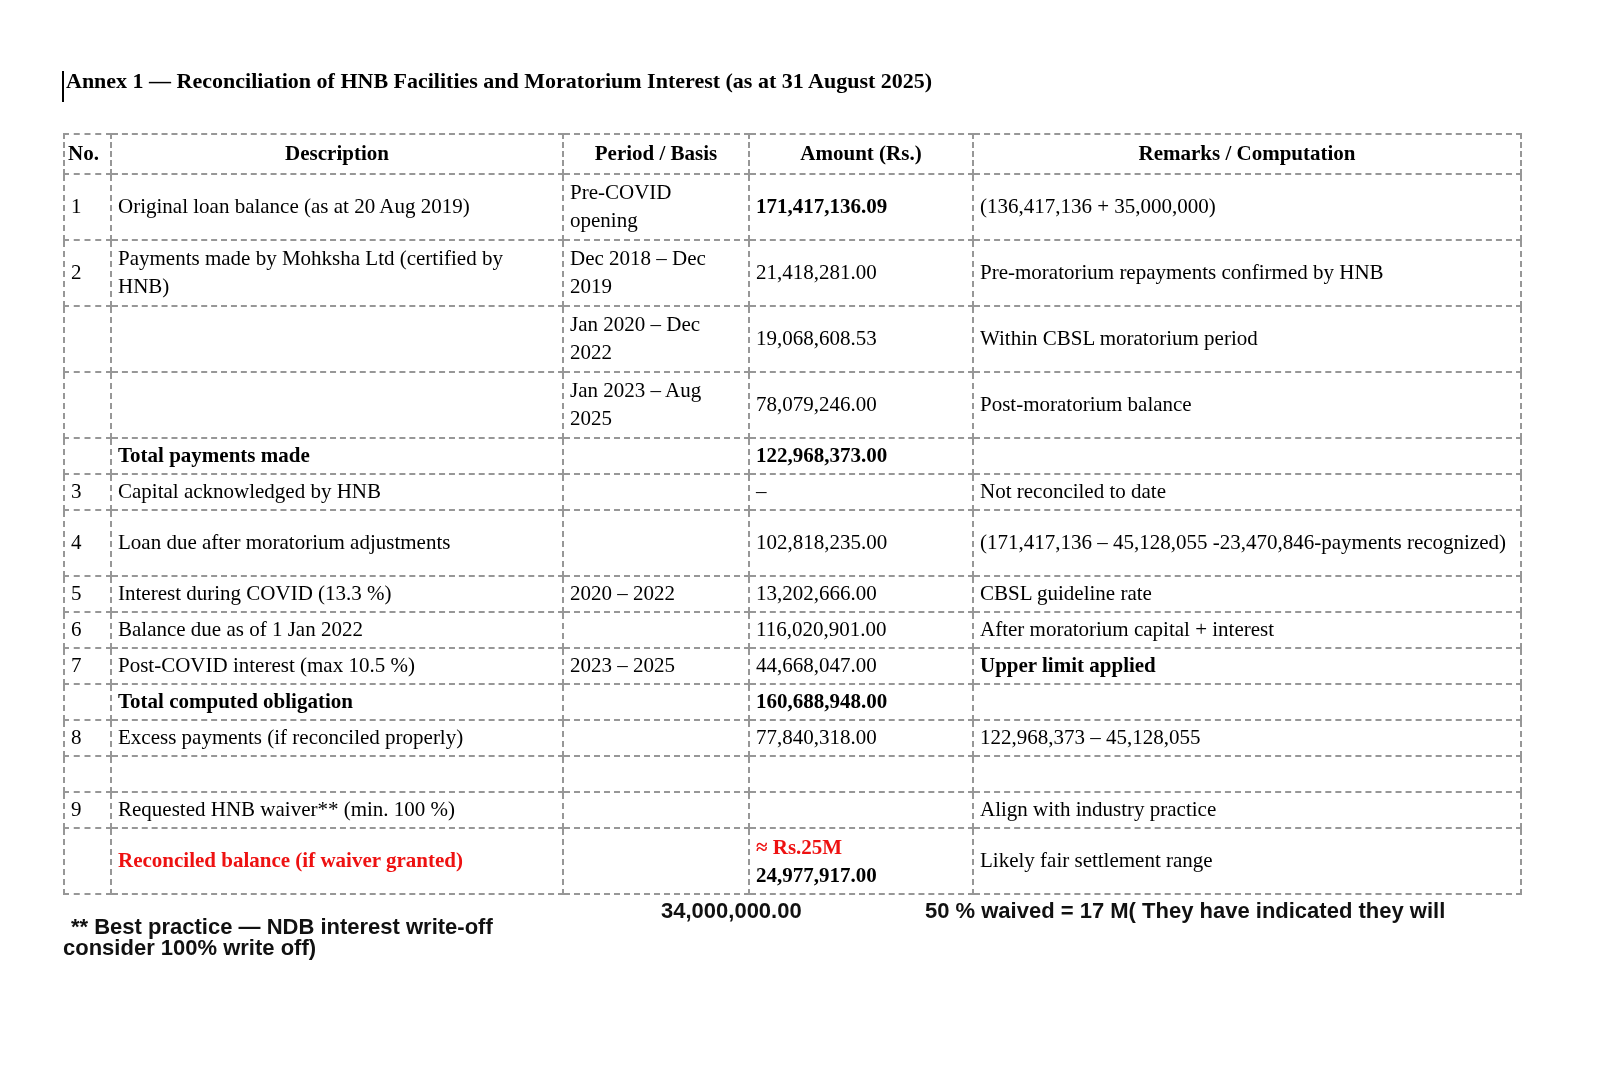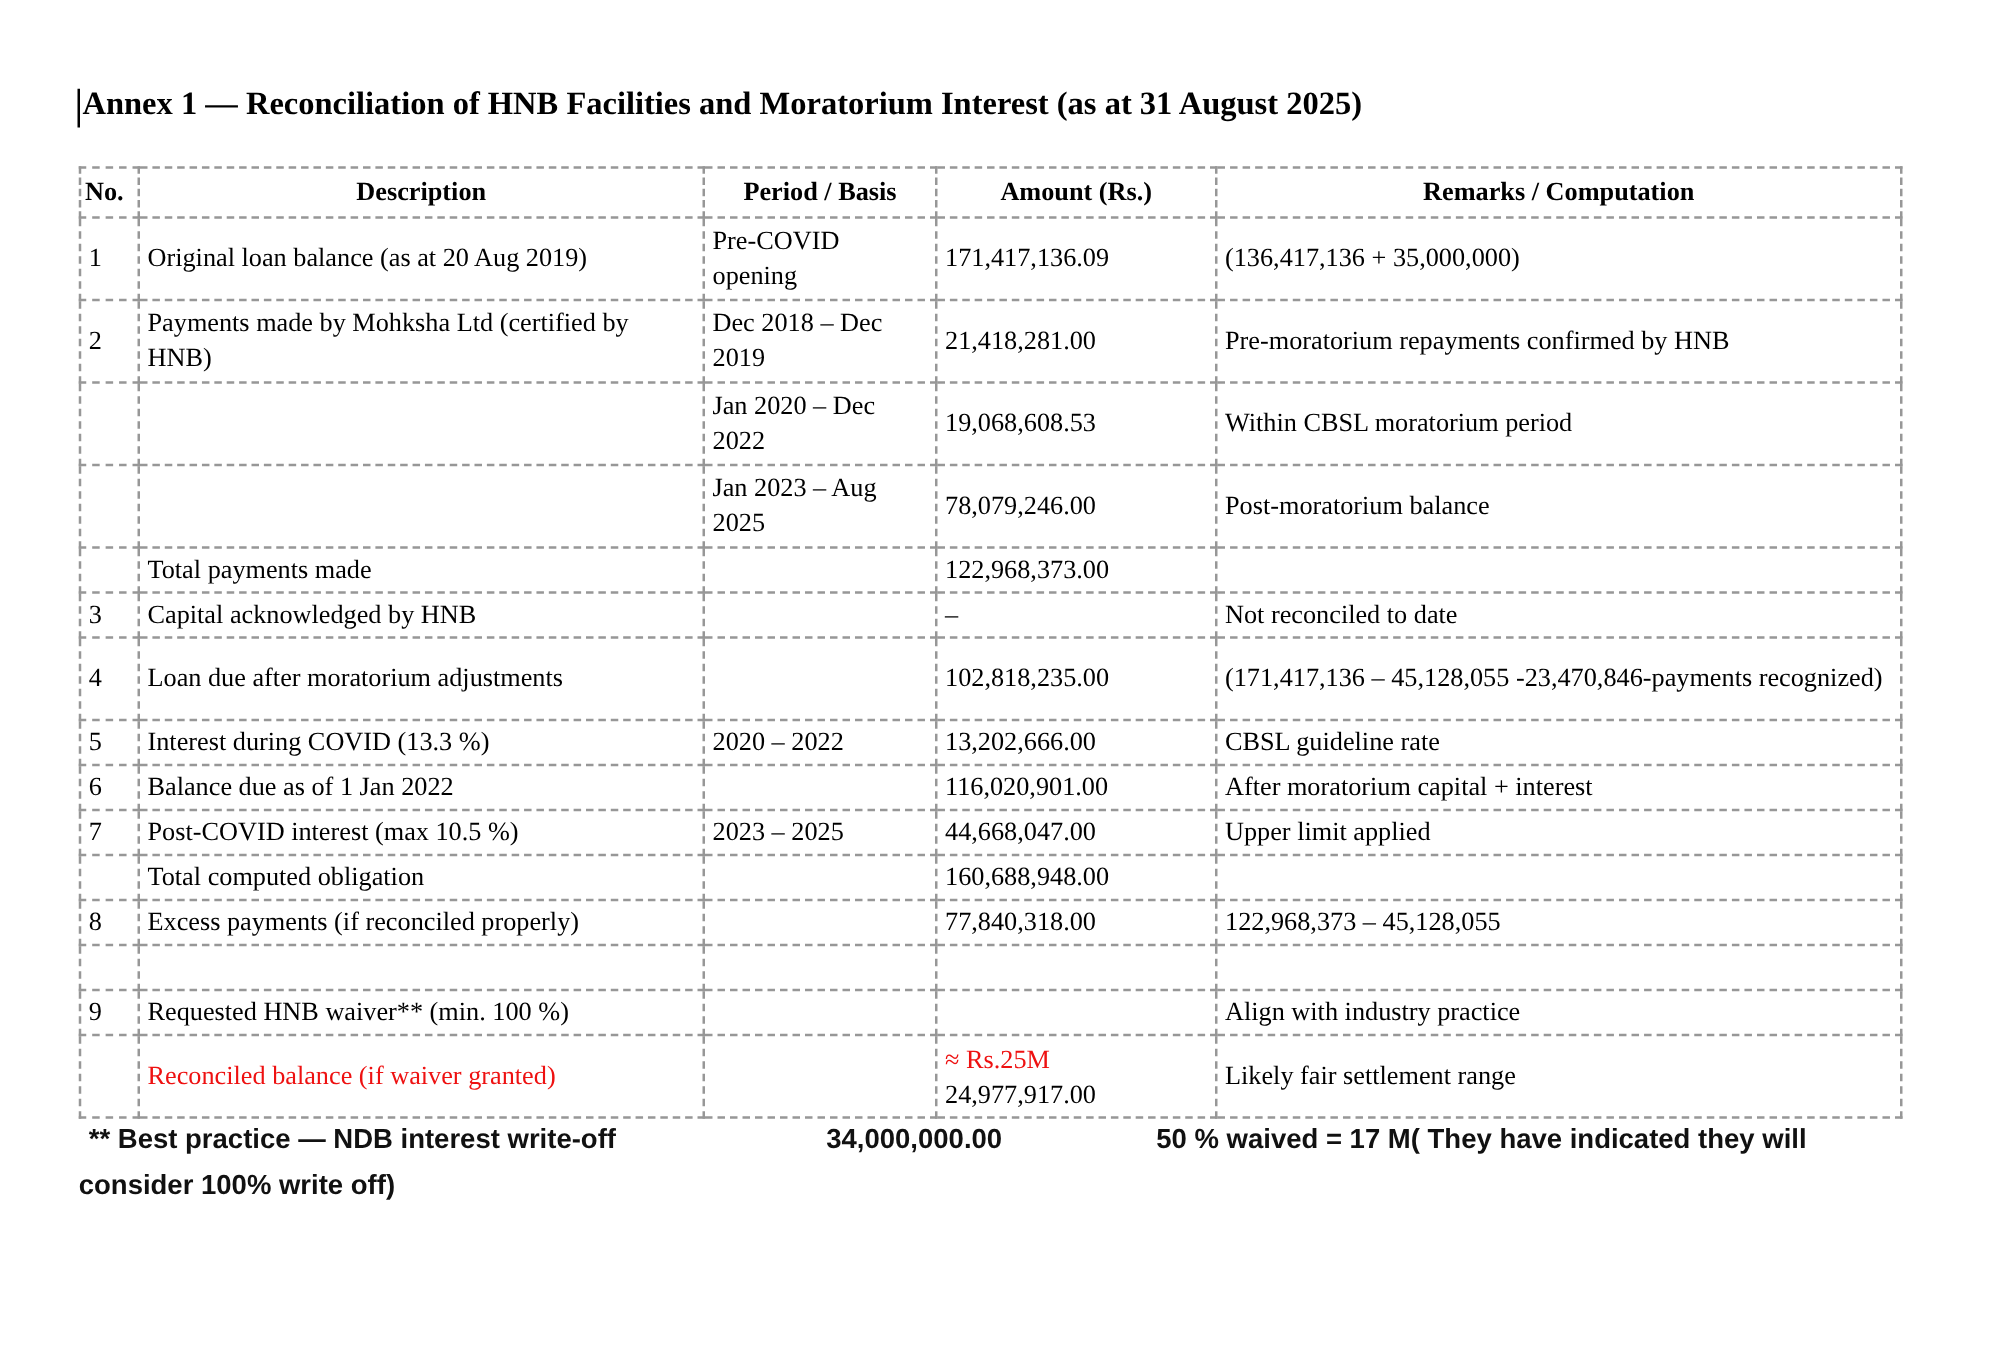--- a/index.html
+++ b/index.html
@@ -22,21 +22,21 @@
     top: 71px;
     width: 2px;
     height: 31px;
     background: #000000;
   }
   .doc-title {
     position: absolute;
     left: 66px;
     top: 68px;
     margin: 0;
-    font-size: 26px;
+    font-size: 22px;
     font-weight: bold;
     white-space: nowrap;
   }
   table.recon {
     position: absolute;
     left: 63px;
     top: 133px;
     width: 1457px;
     border-collapse: collapse;
     table-layout: fixed;
@@ -52,36 +52,36 @@
   }
   table.recon th {
     font-weight: bold;
     text-align: center;
     height: 36px;
   }
   table.recon th.h-no { text-align: left; padding-left: 3px; padding-right: 2px; margin-top: 48px; }
   td.c-no { padding-left: 4px; padding-right: 2px; }
   tr.rl { height: 66px; }
   tr.rs { height: 36px; }
-  .b { font-weight: normal; }
+  .b { font-weight: bold; }
   .red { color: #ee1111; }
   .amt-stack div { line-height: 1.35; }
   .footnote {
     position: absolute;
     left: 63px;
     top: 898px;
     width: 1480px;
     height: 90px;
     font-family: "Liberation Sans", sans-serif;
     font-weight: bold;
     font-size: 22px;
     color: #111111;
   }
   .fn-line1 { position: relative; height: 37px; }
-  .fn-label  { position: absolute; left: 8px;   top: 0; white-space: nowrap; }
+  .fn-label  { position: absolute; left: 8px;   top: 16px; white-space: nowrap; }
   .fn-amount { position: absolute; left: 598px; top: 0; white-space: nowrap; }
   .fn-waiver { position: absolute; left: 862px; top: 0; white-space: nowrap; }
   .fn-line2 { position: relative; white-space: nowrap; }
 </style>
 </head>
 <body>
 
 <div class="page">
 
   <div class="caret"></div>

